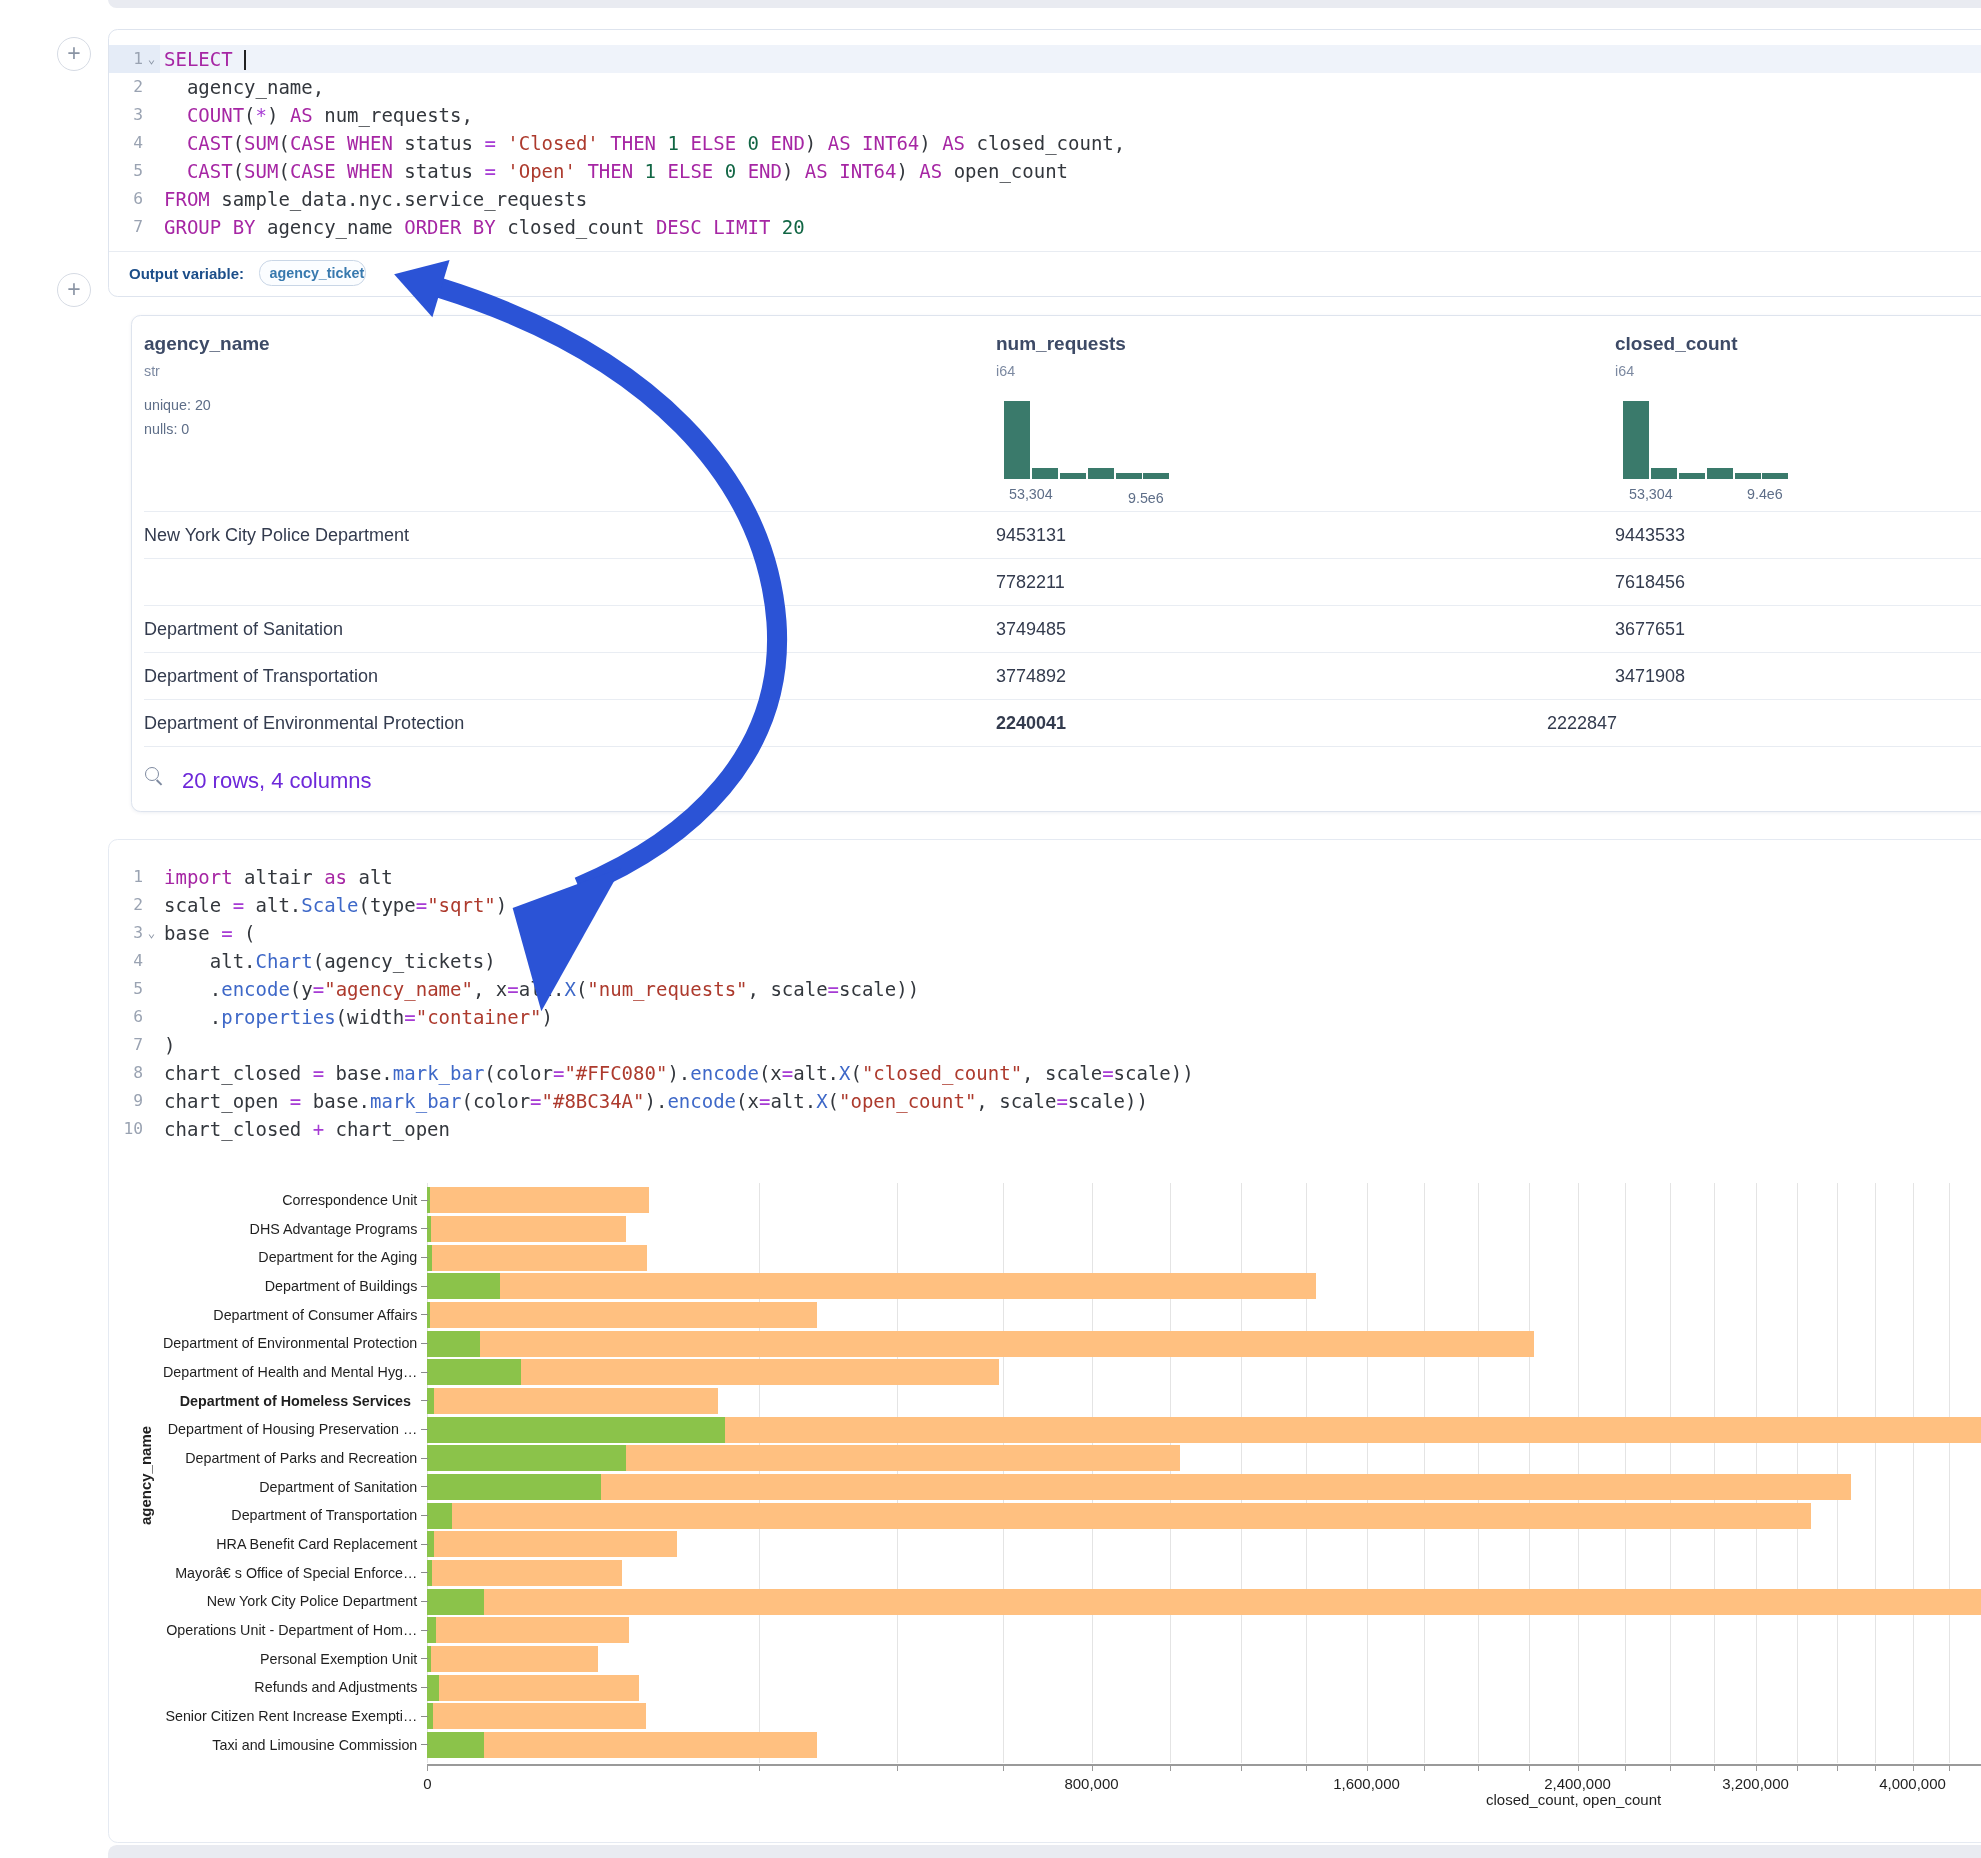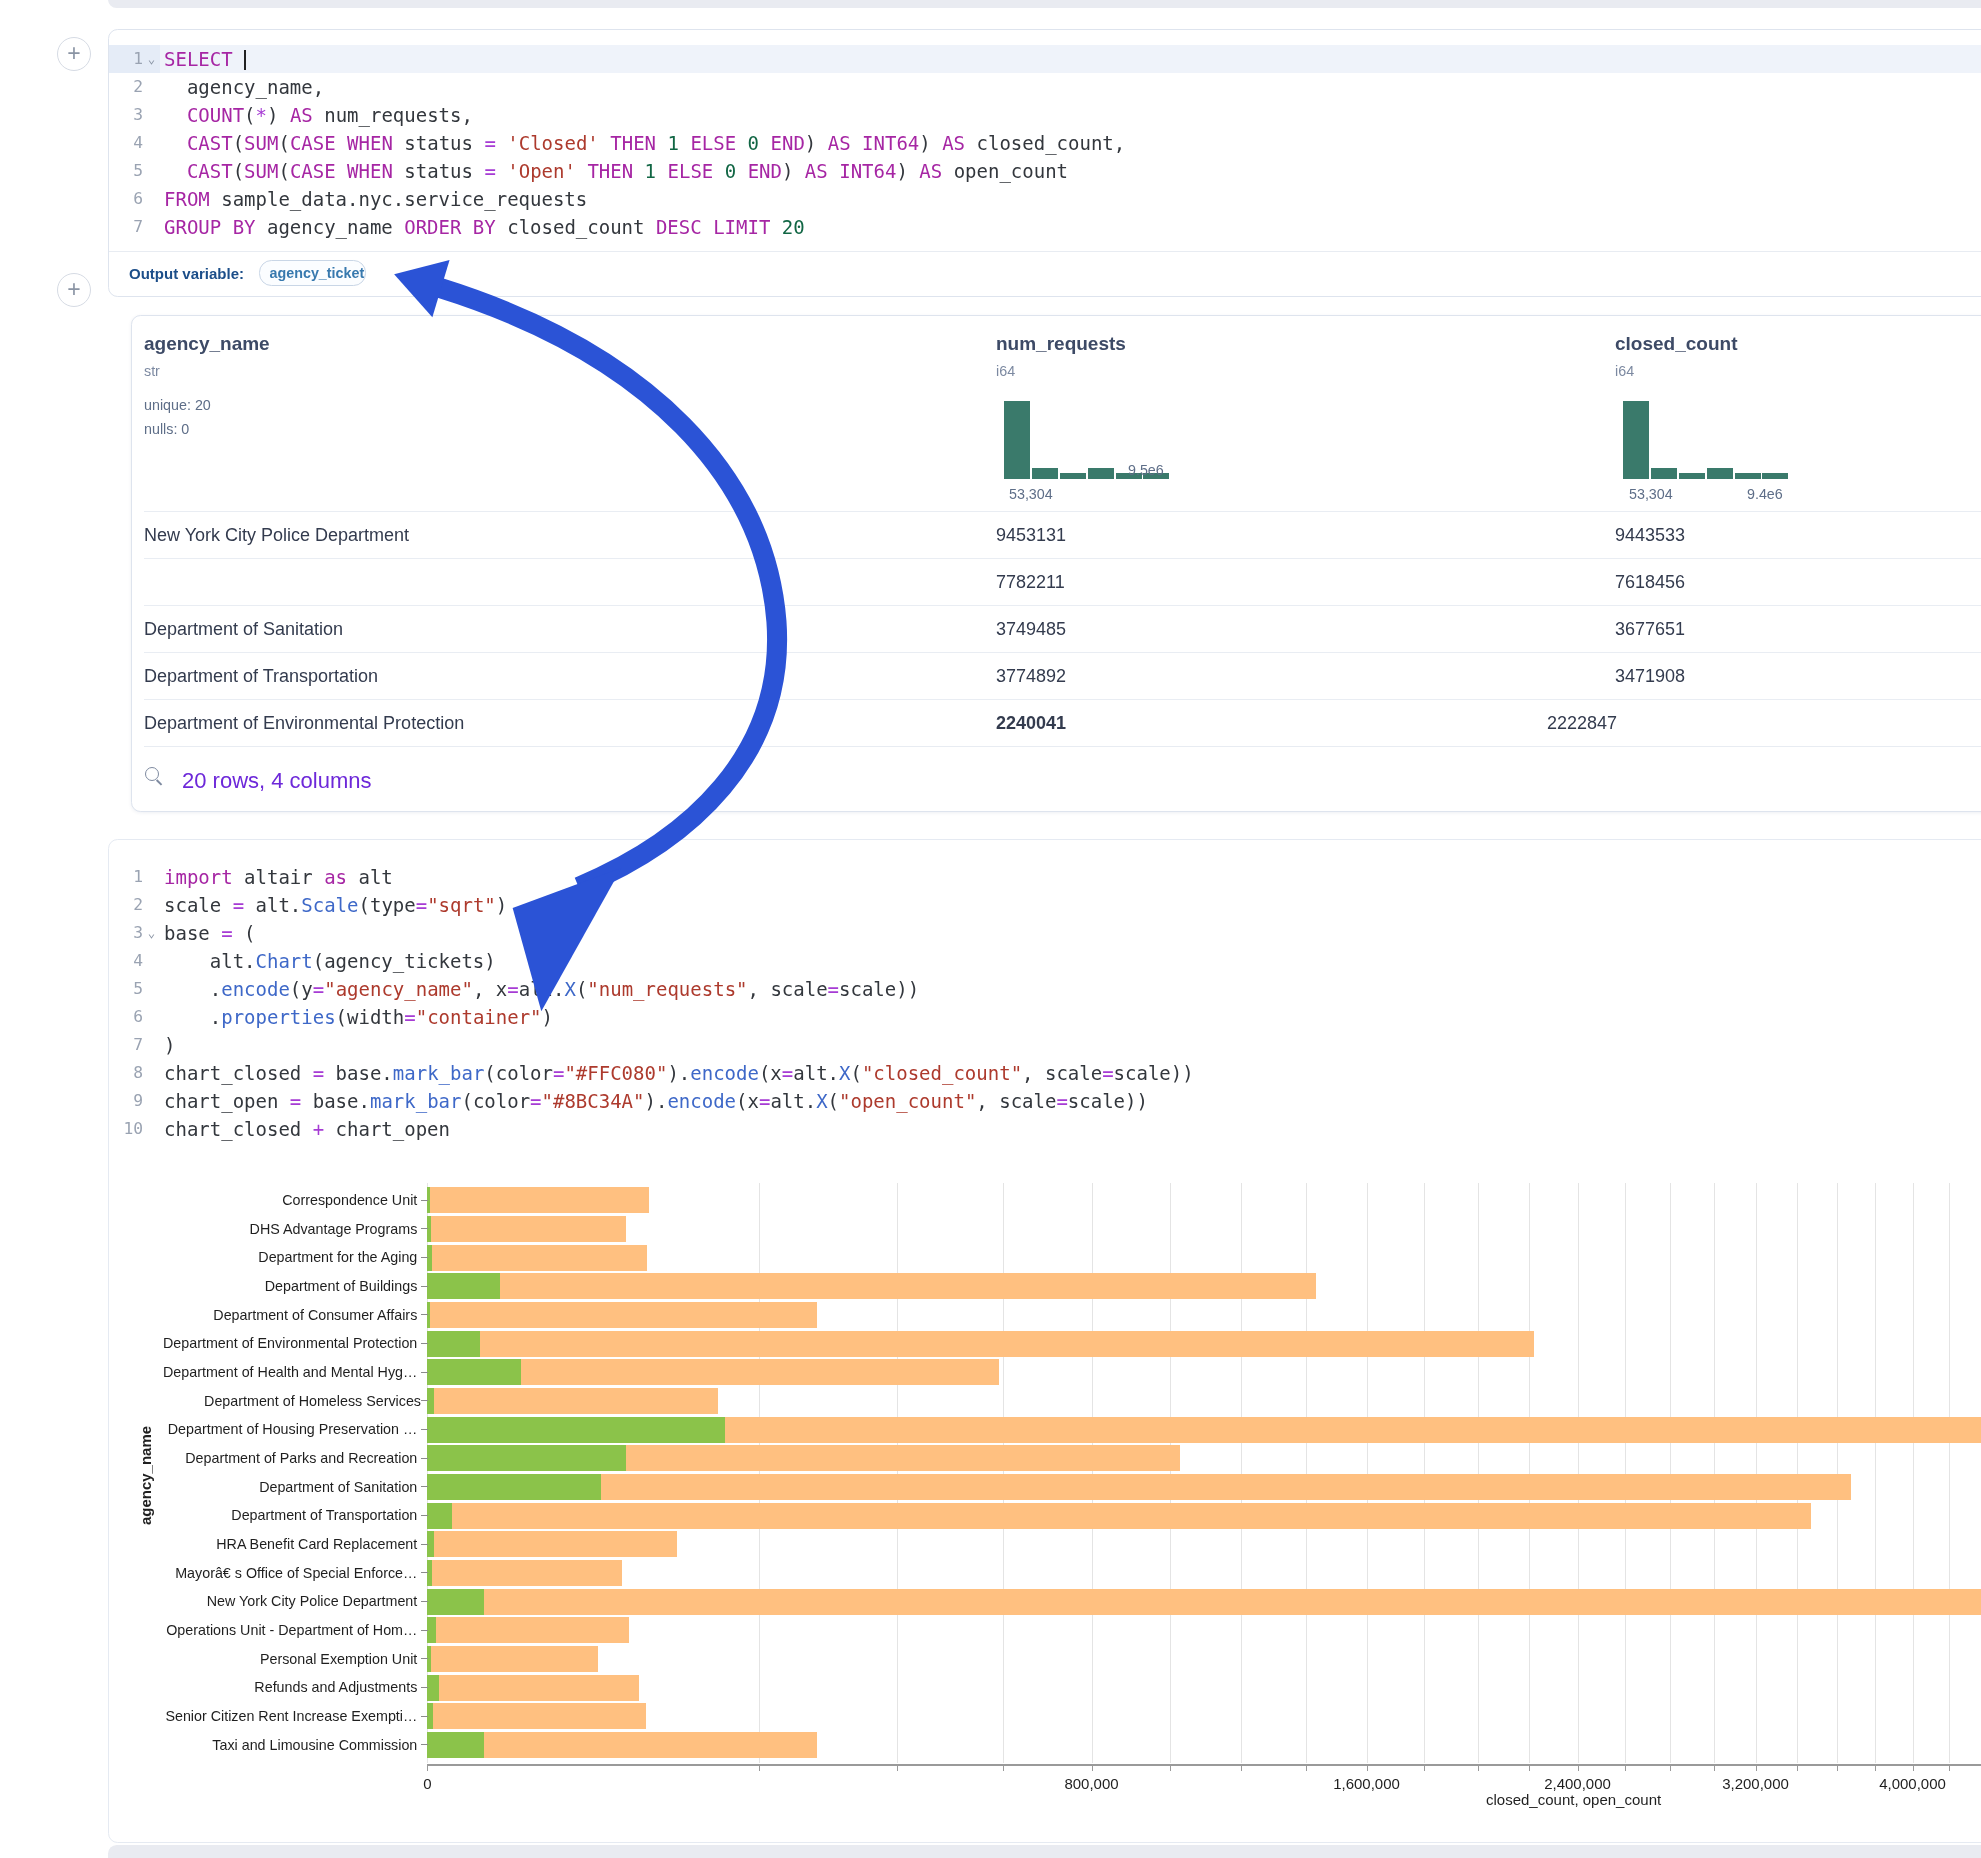--- a/index.html
+++ b/index.html
@@ -114,21 +114,21 @@
   <div class="th-type" style="left:996px;top:363px">i64</div>
   <div class="hist" id="hist-1" style="left:1004px;top:401px;height:78px">
       <div style="height: 78px; background: rgb(58, 122, 107);"></div>
       <div style="height: 11.5px; background: rgb(58, 122, 107);"></div>
       <div style="height: 5.7px; background: rgb(58, 122, 107);"></div>
       <div style="height: 11.5px; background: rgb(58, 122, 107);"></div>
       <div style="height: 5.7px; background: rgb(58, 122, 107);"></div>
       <div style="height: 5.7px; background: rgb(58, 122, 107);"></div>
     </div>
   <div class="hist-lab" style="left:1009px;top:486px">53,304</div>
-  <div class="hist-lab" style="left:1128px;top:462px">9.5e6</div>
+  <div class="hist-lab" style="left:1128px;top:490px">9.5e6</div>
 
   <div class="th-name" style="left:1615px;top:333px">closed_count</div>
   <div class="th-type" style="left:1615px;top:363px">i64</div>
   <div class="hist" id="hist-2" style="left:1623px;top:401px;height:78px">
       <div style="height: 78px; background: rgb(58, 122, 107);"></div>
       <div style="height: 11.5px; background: rgb(58, 122, 107);"></div>
       <div style="height: 5.7px; background: rgb(58, 122, 107);"></div>
       <div style="height: 11.5px; background: rgb(58, 122, 107);"></div>
       <div style="height: 5.7px; background: rgb(58, 122, 107);"></div>
       <div style="height: 5.7px; background: rgb(58, 122, 107);"></div>
@@ -280,21 +280,21 @@
       <div class="bar" style="left: 427px; top: 1331px; width: 1107px; background: rgb(255, 192, 128);"></div>
       <div class="bar" style="left: 427px; top: 1331px; width: 53px; background: rgb(139, 195, 74);"></div>
       <div class="ylab" style="left: 16.3px; top: 1335px; width: 401px;">Department of Environmental Protection</div>
       <div class="ytick" style="left: 421px; top: 1343px;"></div>
       <div class="bar" style="left: 427px; top: 1359px; width: 572px; background: rgb(255, 192, 128);"></div>
       <div class="bar" style="left: 427px; top: 1359px; width: 94px; background: rgb(139, 195, 74);"></div>
       <div class="ylab" style="left: 16.3px; top: 1364px; width: 401px;">Department of Health and Mental Hyg…</div>
       <div class="ytick" style="left: 421px; top: 1372px;"></div>
       <div class="bar" style="left: 427px; top: 1388px; width: 291px; background: rgb(255, 192, 128);"></div>
       <div class="bar" style="left: 427px; top: 1388px; width: 7.4px; background: rgb(139, 195, 74);"></div>
-      <div class="ylab" style="left: 20px; top: 1393px; width: 401px;">Department of Homeless Services</div>
+      <div class="ylab" style="left: 10px; top: 1393px; width: 401px; font-weight: bold;">Department of Homeless Services</div>
       <div class="ytick" style="left: 421px; top: 1400px;"></div>
       <div class="bar" style="left: 427px; top: 1417px; width: 1558px; background: rgb(255, 192, 128);"></div>
       <div class="bar" style="left: 427px; top: 1417px; width: 298px; background: rgb(139, 195, 74);"></div>
       <div class="ylab" style="left: 16.3px; top: 1421px; width: 401px;">Department of Housing Preservation …</div>
       <div class="ytick" style="left: 421px; top: 1429px;"></div>
       <div class="bar" style="left: 427px; top: 1445px; width: 753px; background: rgb(255, 192, 128);"></div>
       <div class="bar" style="left: 427px; top: 1445px; width: 199px; background: rgb(139, 195, 74);"></div>
       <div class="ylab" style="left: 16.3px; top: 1450px; width: 401px;">Department of Parks and Recreation</div>
       <div class="ytick" style="left: 421px; top: 1458px;"></div>
       <div class="bar" style="left: 427px; top: 1474px; width: 1424px; background: rgb(255, 192, 128);"></div>

